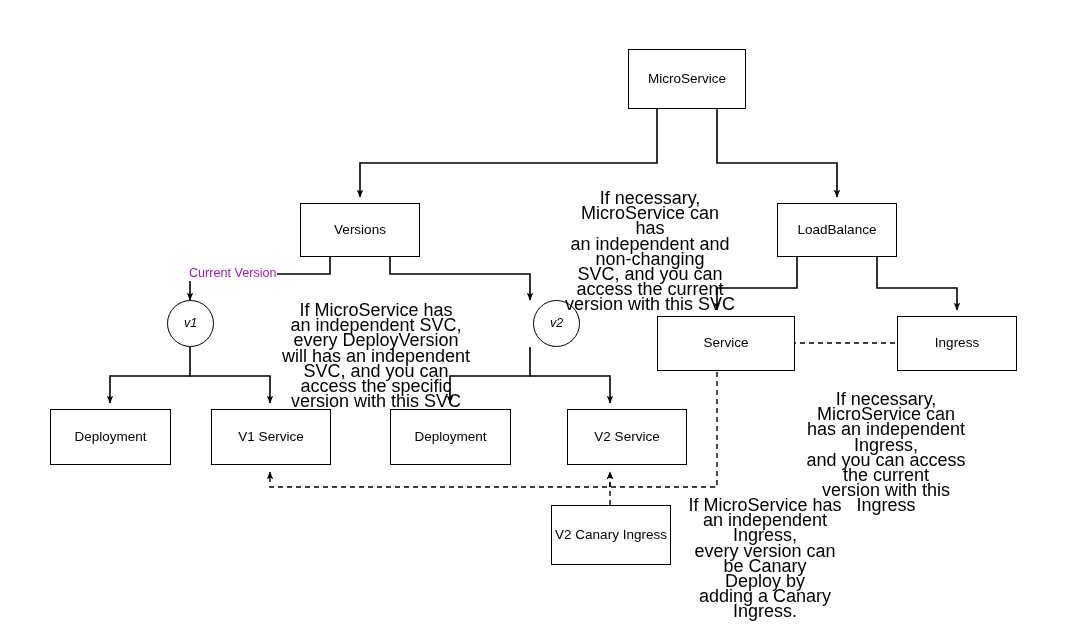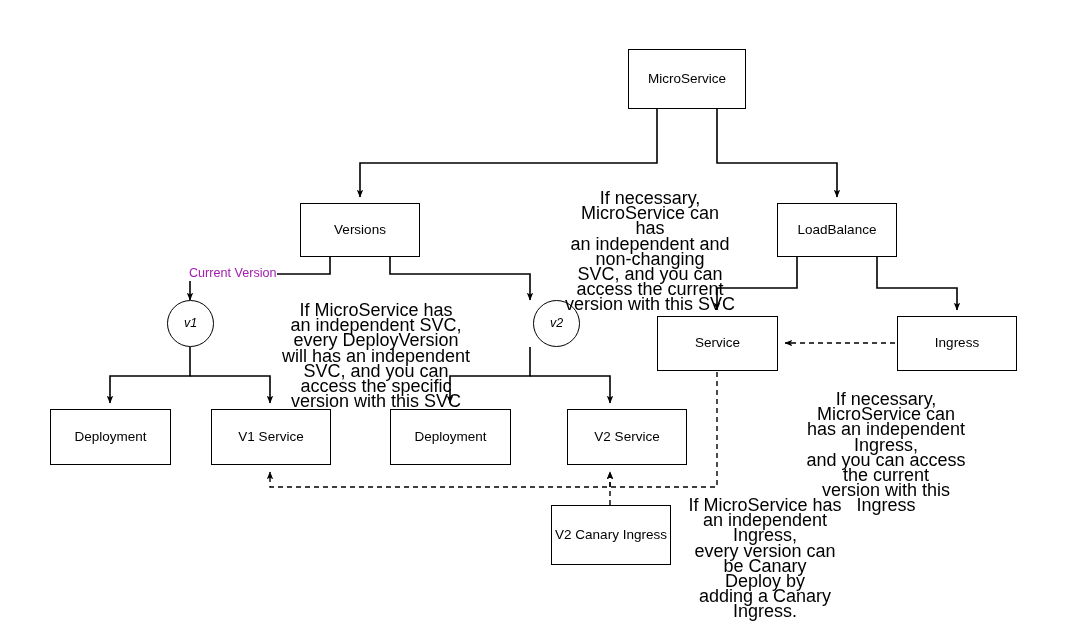--- a/index.html
+++ b/index.html
@@ -139,21 +139,21 @@
   </div>
 
   <div class="node" style="left:390px; top:409px; width:121px; height:56px;">
     <span>Deployment</span>
   </div>
 
   <div class="node" style="left:551px; top:409px; width:120px; height:56px;margin-left:16px;">
     <span>V2 Service</span>
   </div>
 
-  <div class="node" style="left:657px; top:316px; width:121px; height:55px;align-items:center;">
+  <div class="node" style="left:657px; top:316px; width:138px; height:55px;align-items:center;">
     <span>Service</span>
   </div>
 
   <div class="node" style="left:897px; top:316px; width:120px; height:55px;">
     <span>Ingress</span>
   </div>
 
   <div class="node" style="left:551px; top:505px; width:120px; height:60px;">
     <span>V2 Canary Ingress</span>
   </div>

